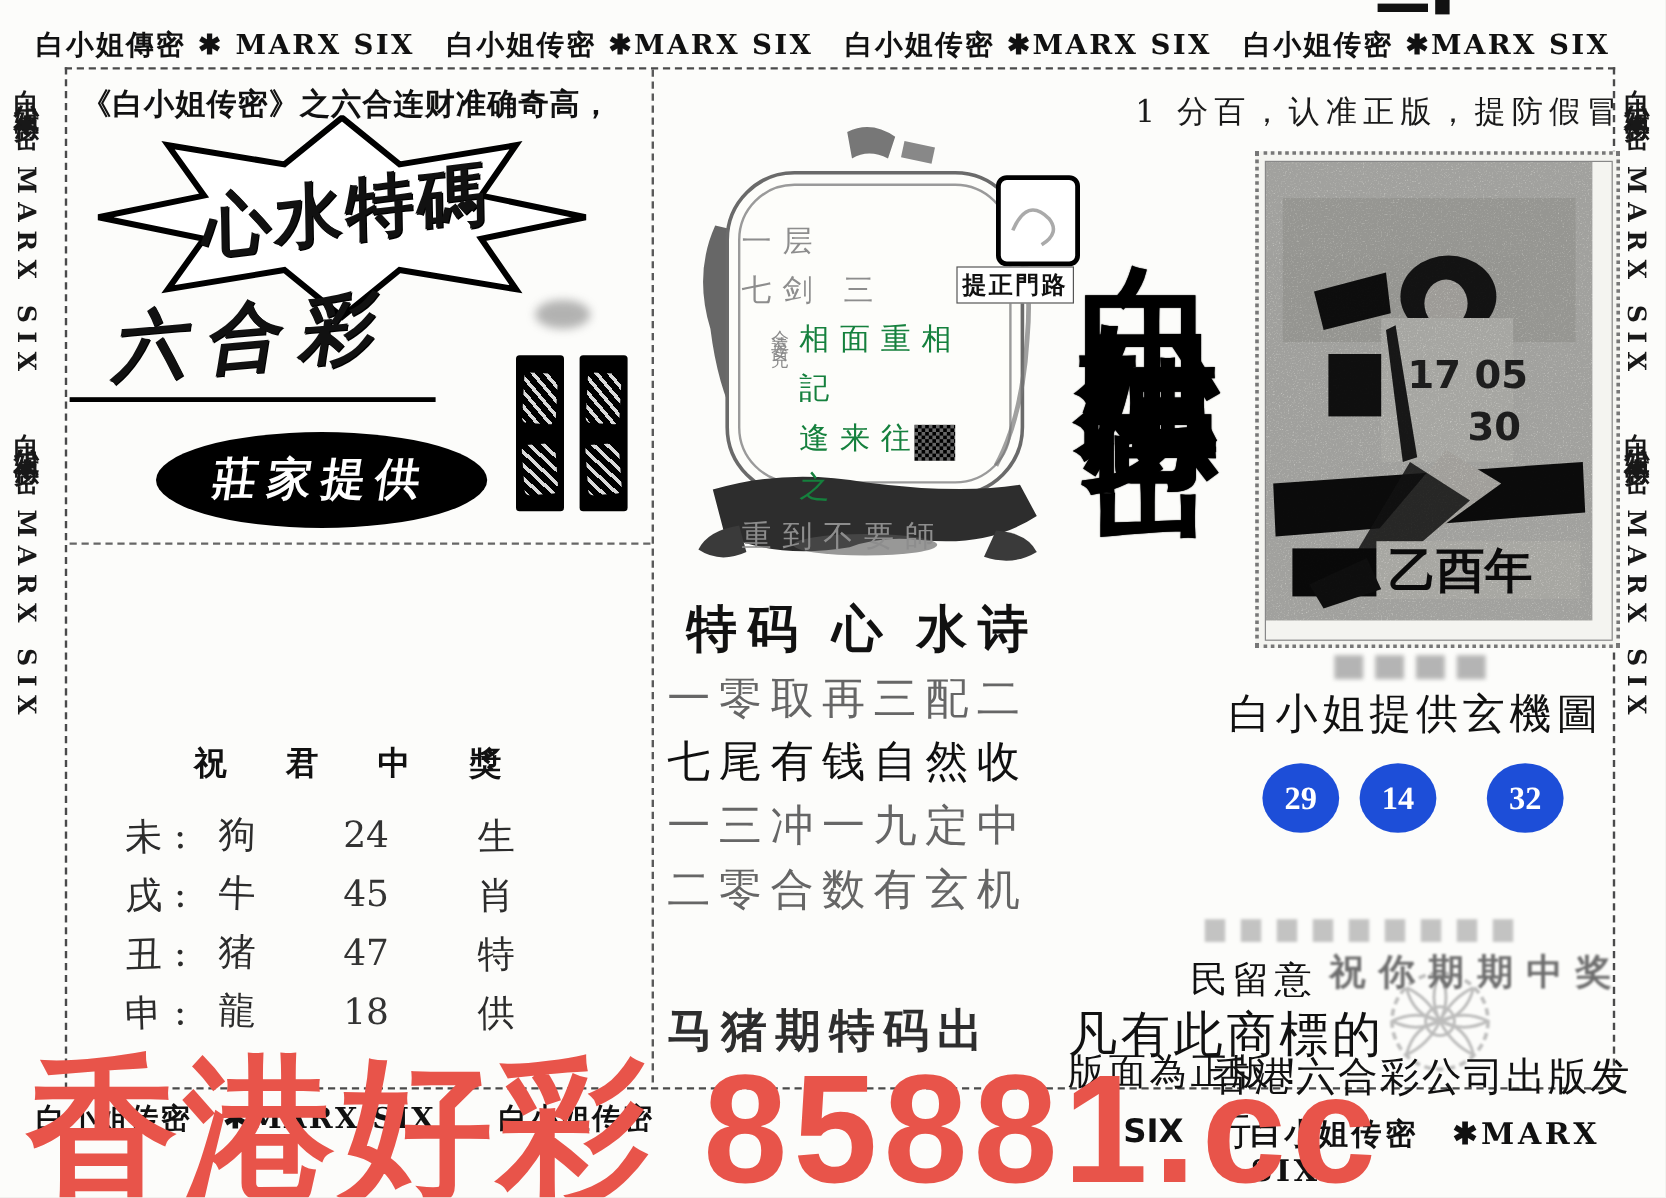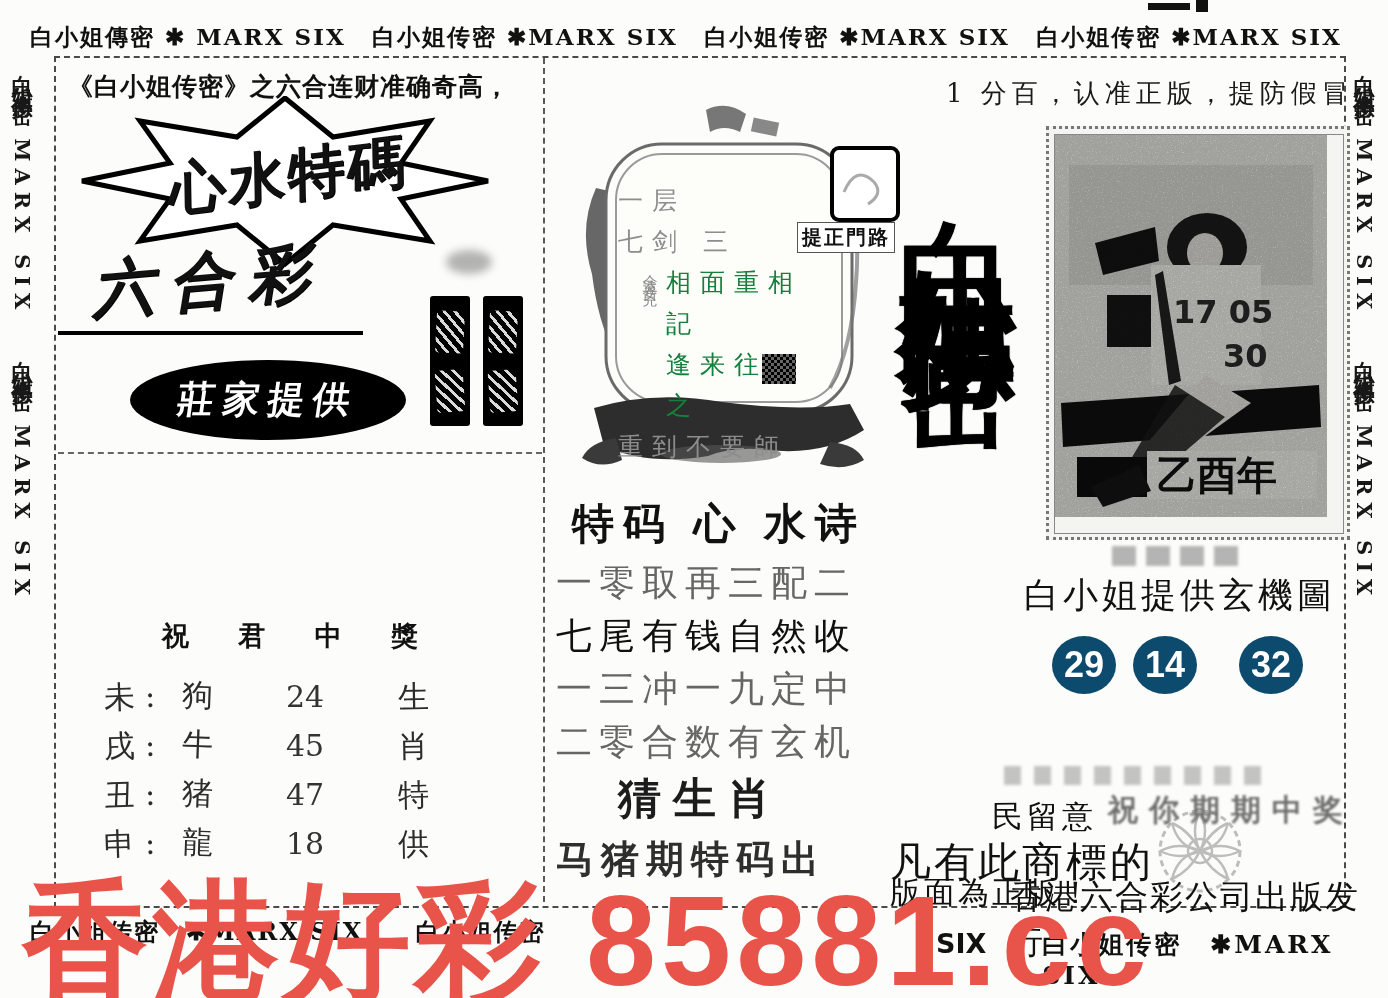--- a/index.html
+++ b/index.html
@@ -88,22 +88,22 @@
   .vertical-title{left:893px;top:126px;height:800px;writing-mode:vertical-rl;font-size:118px;
         font-weight:900;letter-spacing:26px;line-height:1.1;color:#000;z-index:2;
         text-shadow:0 0 1px #000;}
   .photo-frame{left:1046px;top:126px;width:288px;height:398px;border:3px dotted #777;
         background:#f4f4f0;padding:5px;}
   .photo-inner{width:100%;height:100%;border:1px solid #888;overflow:hidden;}
   .faint-caption{left:1112px;top:546px;display:flex;gap:10px;opacity:.65;}
   .faint-caption i{width:24px;height:20px;background:#8f8f8f;filter:blur(1.6px);display:block;}
   .mystery-title{left:1024px;top:572px;font-size:35px;letter-spacing:4px;white-space:nowrap;}
   .balls{left:1052px;top:636px;display:flex;align-items:center;z-index:5;}
-  .ball{width:64px;height:58px;background:#0c4a6e;border-radius:50%;color:#fff;
-        font-family:Liberation Sans, sans-serif;font-weight:700;font-size:36px;
+  .ball{width:64px;height:58px;background:#1d4ed8;border-radius:50%;color:#fff;
+        font-family:Liberation Serif, serif;font-weight:700;font-size:27px;
         display:flex;align-items:center;justify-content:center;}
   .ball+.ball{margin-left:17px;}
   .ball:last-child{margin-left:42px;}
   .faint-artifact-row{left:1004px;top:766px;display:flex;gap:13px;opacity:.5;}
   .faint-artifact-row i{width:17px;height:19px;background:#8b8b8b;filter:blur(1.4px);display:block;}
   .notice1{left:992px;top:796px;font-size:31px;letter-spacing:4px;z-index:3;}
   .faint-wish{left:1108px;top:790px;font-size:30px;letter-spacing:11px;color:#6e6e6e;
         filter:blur(1.1px);z-index:1;font-weight:700;}
   .notice2{left:890px;top:835px;font-size:41px;letter-spacing:3px;z-index:3;}
   .notice3{left:890px;top:872px;font-size:31px;letter-spacing:3px;z-index:3;}
@@ -229,21 +229,20 @@
   </div>
   <div class="abs stamp-label">提正門路</div>
 
   <div class="abs poem-title">特码 心 水诗</div>
   <div class="abs poem">
     <div class="faded">一零取再三配二</div>
     <div class="strong">七尾有钱自然收</div>
     <div class="faded">一三冲一九定中</div>
     <div class="faded">二零合数有玄机</div>
   </div>
-  <div class="abs guess-label">猜生肖</div>
   <div class="abs guess-line">马猪期特码出</div>
 
   <div class="abs right-notice">1 分百，认准正版，提防假冒</div>
   <div class="abs vertical-title">白小姐傳密</div>
 
   <div class="abs photo-frame">
     <div class="photo-inner">
       <svg width="272" height="382" viewBox="0 0 272 382">
         <defs>
           <filter id="grain" x="0" y="0" width="100%" height="100%">

